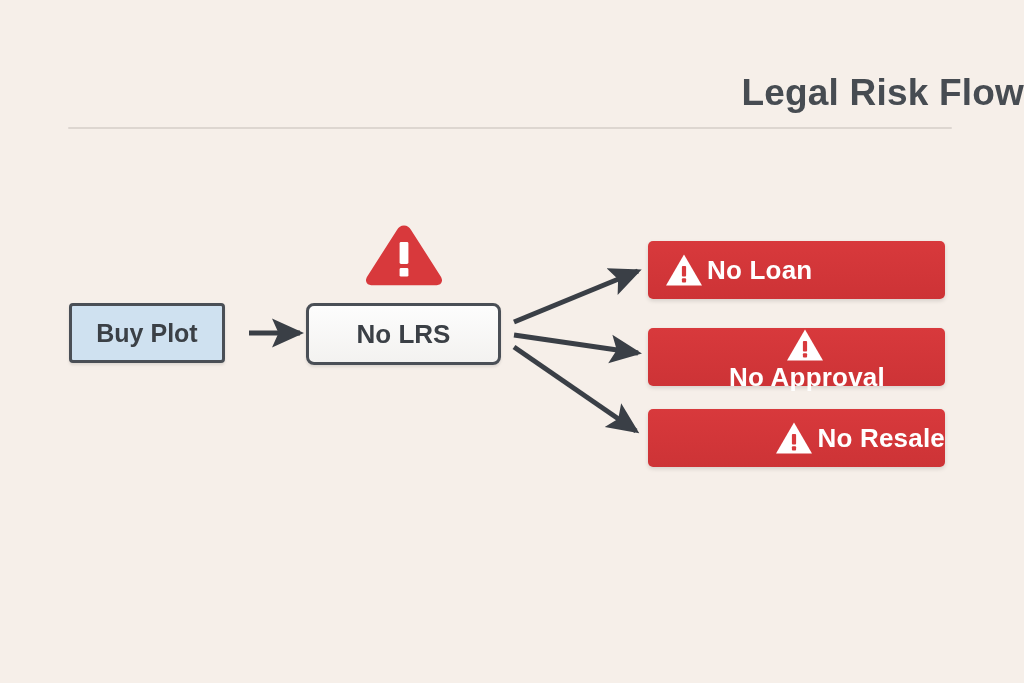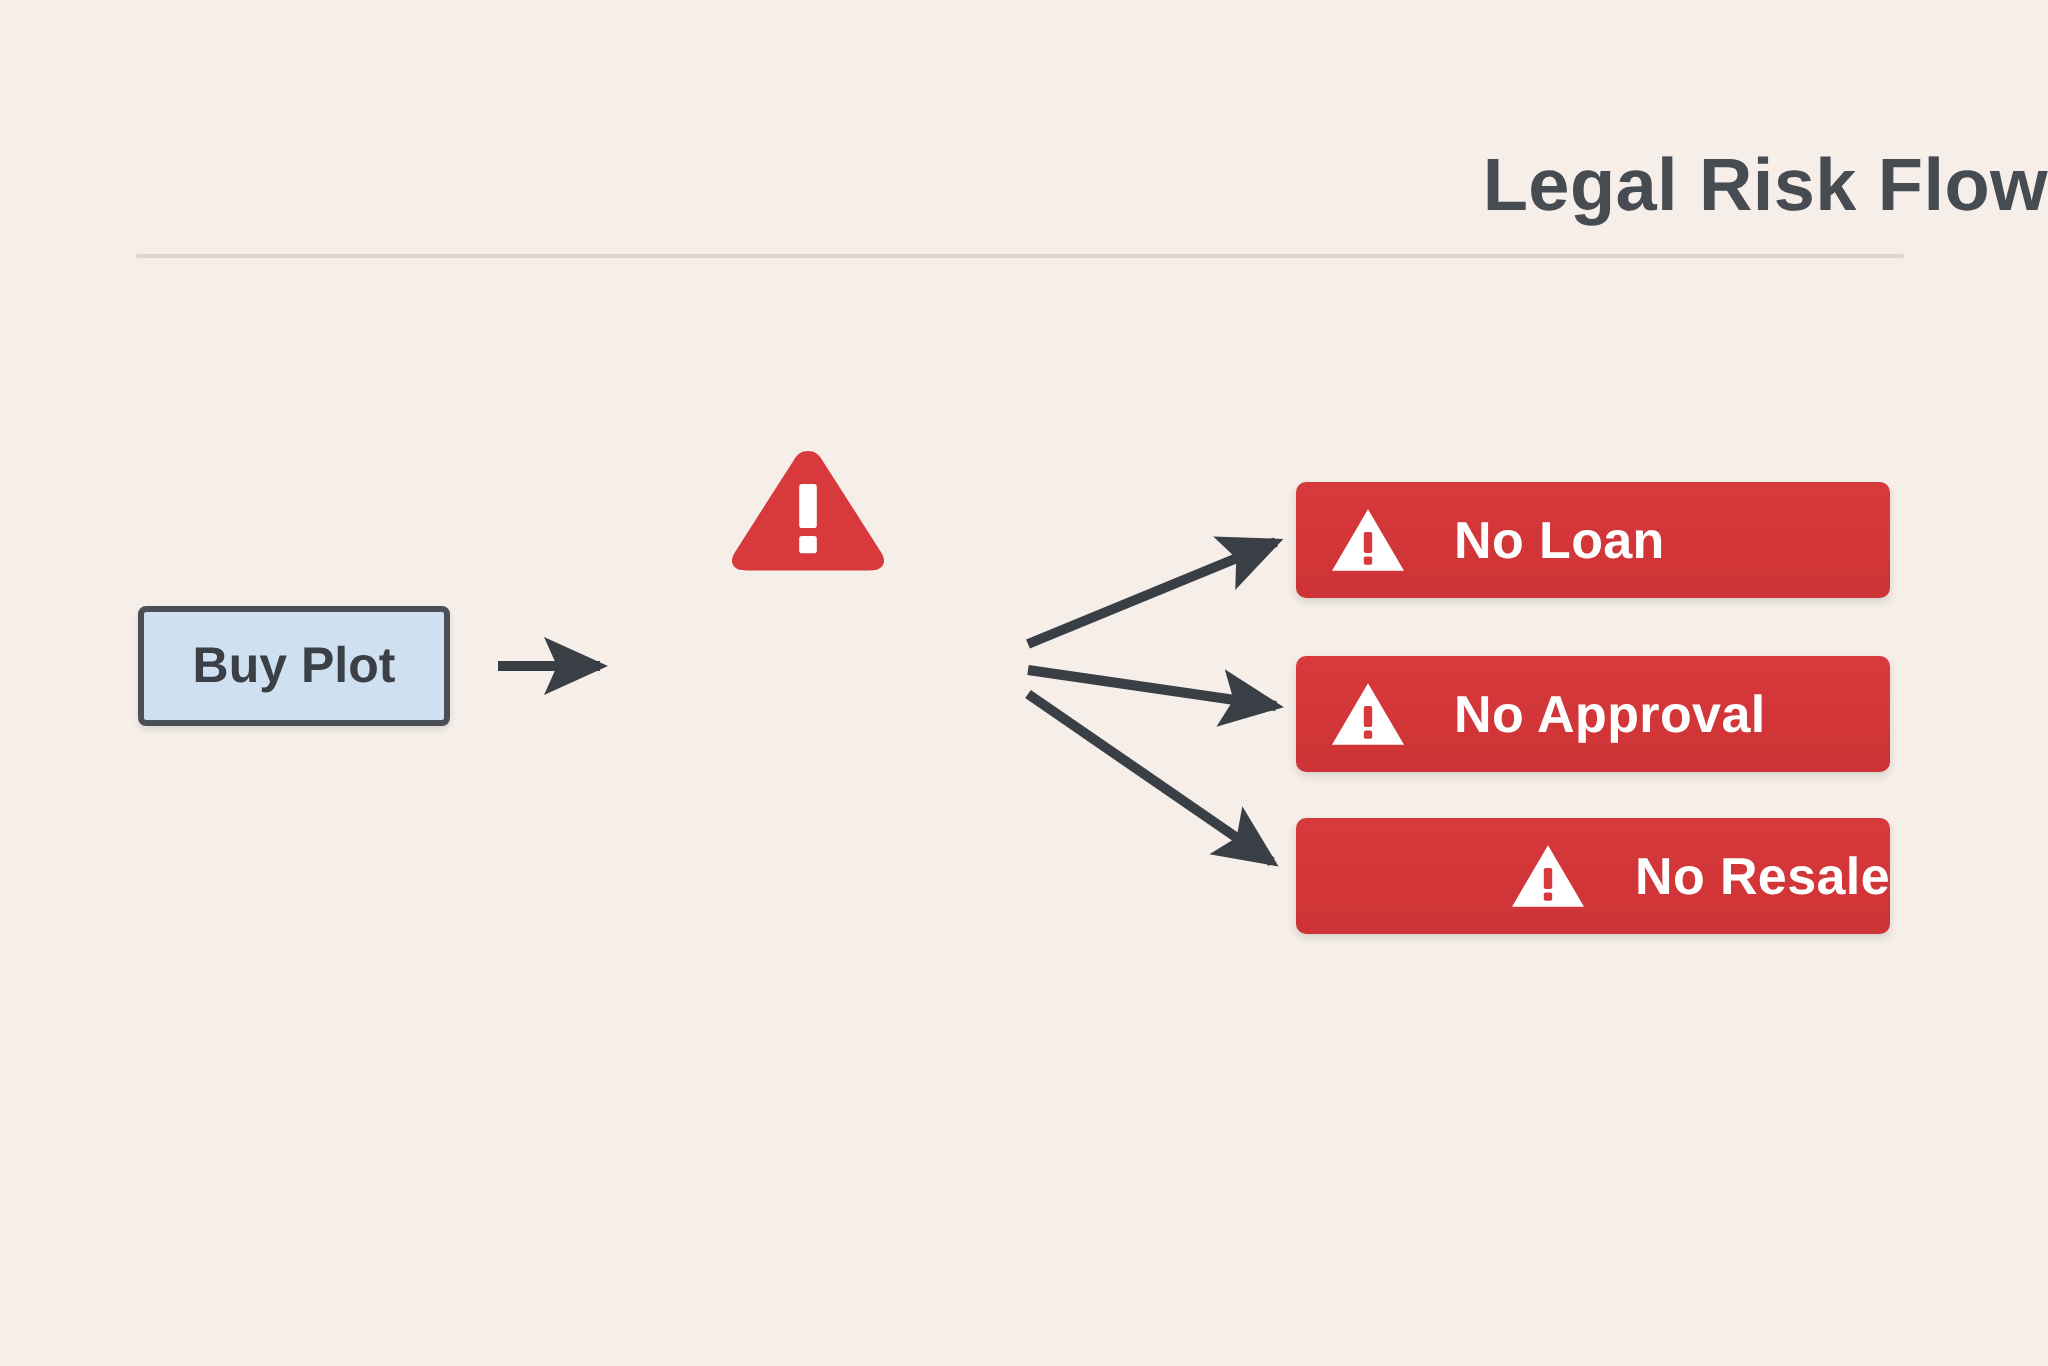--- a/index.html
+++ b/index.html
@@ -83,27 +83,27 @@
     width: 297px;
     height: 58px;
     background: linear-gradient(180deg, #d8393c 0%, #cd3336 100%);
     border-radius: 5px;
     display: flex;
     align-items: center;
     padding-left: 17px;
     box-shadow: 0 2px 4px rgba(0,0,0,0.13);
   }
   .alert-1 { top: 241px; }
-  .alert-2 { top: 328px; }
+  .alert-2 { top: 328px; flex-direction: column; }
   .alert-3 { top: 409px; justify-content: flex-end; }
   .alert-label {
     color: #ffffff;
     font-size: 26px;
     font-weight: bold;
-    margin-left: 24px;
+    margin-left: 4px;
     letter-spacing: 0.2px;
   }
   .alert-icon {
     width: 38px;
     height: 34px;
     flex: 0 0 auto;
     display: block;
   }
 
   
@@ -162,20 +162,23 @@
              C76.9 62.8 74.6 63.2 71.8 63.2 L10.2 63.2 C7.4 63.2 5.1 62.8 3.8 60.9
              C2.4 58.9 2.9 56.7 4.4 54.2 L34.1 7.7 C35.6 5.2 37.8 3.5 41 3.5 Z" fill="#d8393c"></path>
     <rect x="36.6" y="20" width="8.8" height="22" rx="1.4" fill="#ffffff"></rect>
     <rect x="36.6" y="46" width="8.8" height="8.6" rx="1.4" fill="#ffffff"></rect>
   </svg>
 
   <div class="node node-buyplot">
     <span>Buy Plot</span>
   </div>
 
+  <div class="node node-nolrs">
+    <span>No LRS</span>
+  </div>
 
   <div class="alert alert-1">
     <svg class="alert-icon" viewBox="0 0 38 34">
       <path d="M19 1.6 L37 32.4 L1 32.4 Z" fill="#ffffff"></path>
       <rect x="16.9" y="13" width="4.2" height="10.5" rx="1" fill="#d8393c"></rect>
       <rect x="16.9" y="25.2" width="4.2" height="4.2" rx="1" fill="#d8393c"></rect>
     </svg>
     <span class="alert-label">No Loan</span>
   </div>
 

